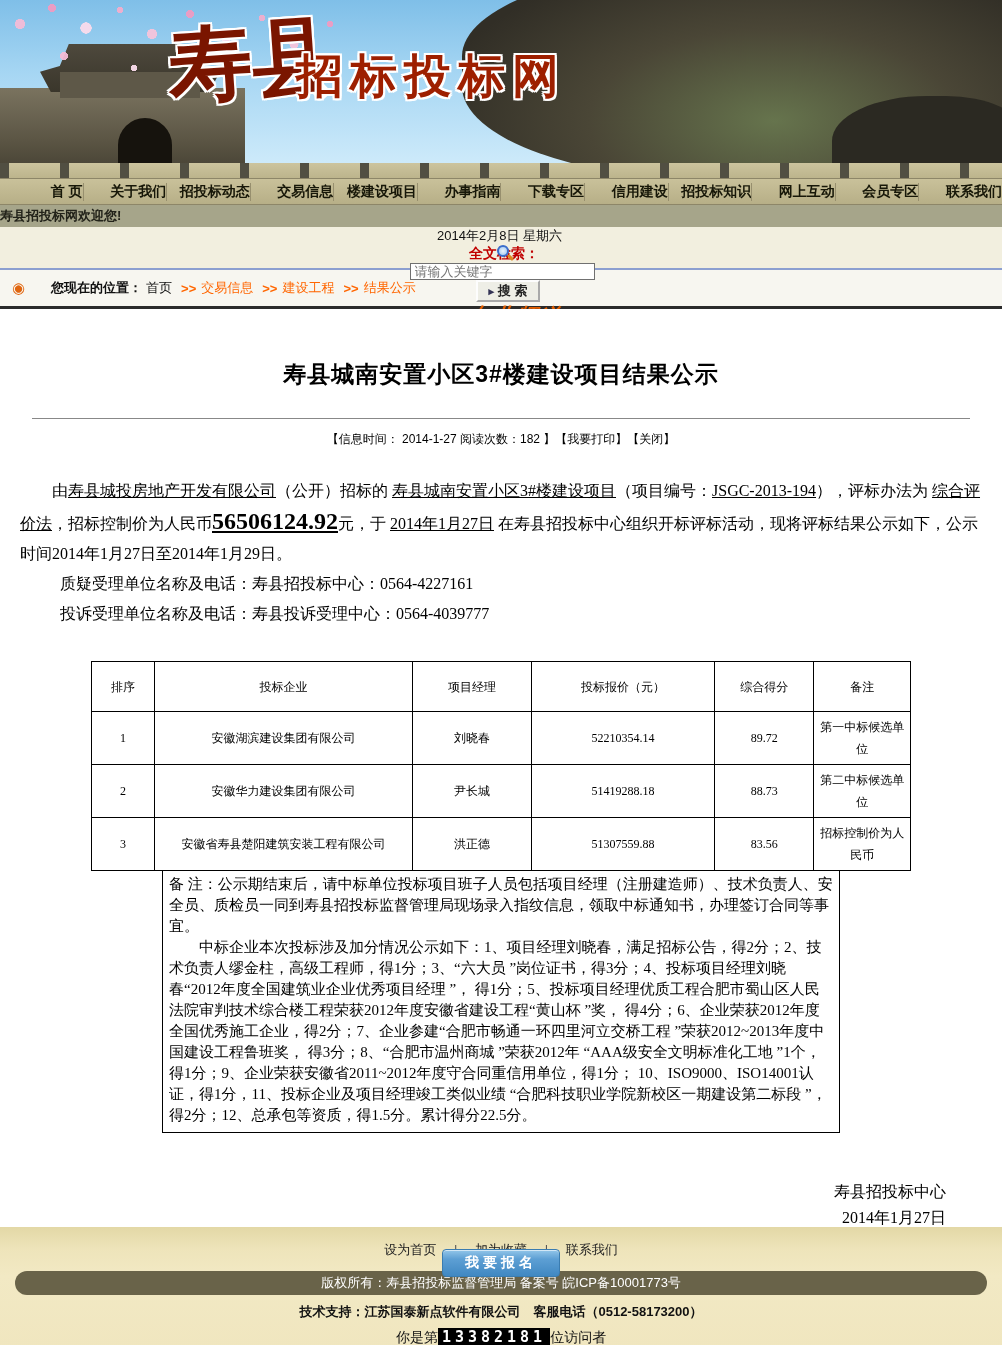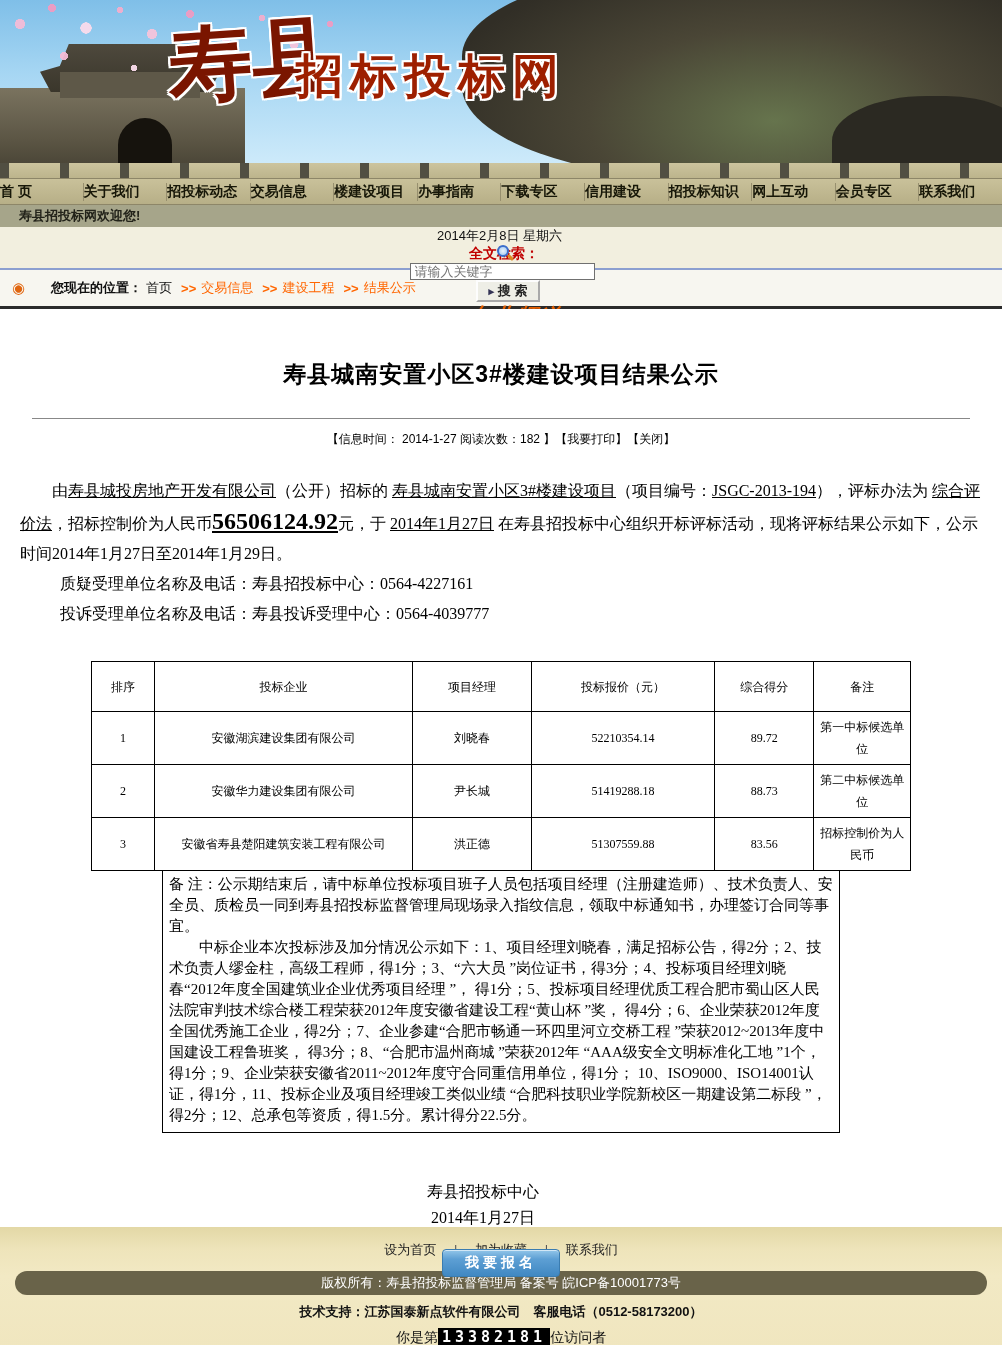--- a/index.html
+++ b/index.html
@@ -45,26 +45,26 @@
     text-shadow:-2px 0 #fff,2px 0 #fff,0 -2px #fff,0 2px #fff,-2px -2px #fff,2px 2px #fff,2px -2px #fff,-2px 2px #fff; }
 
   
   .crenel { height:16px;
     background:
       repeating-linear-gradient(90deg, #514f42 0 9px, transparent 9px 60px),
       linear-gradient(180deg,#ccc49e,#bcb48c);
     border-bottom:1px solid #8d8668; }
   .nav { display:flex; height:26px; align-items:center;
     background:linear-gradient(180deg,#c9c19a,#b7af87); border-bottom:1px solid #8d8668; }
-  .nav-item { flex:1; text-align:left; font-size:14px; font-weight:bold; color:#171708;
+  .nav-item { flex:1; text-align:right; font-size:14px; font-weight:bold; color:#171708;
     border-left:1px solid #978f6e; cursor:pointer; white-space:nowrap; }
   .nav-item:first-child { border-left:none; }
 
   .welcome { height:22px; line-height:22px; background:#a6a58a; color:#23231a;
-    font-size:13px; padding-left:19px; font-weight:bold; }
+    font-size:13px; padding-left:0; font-weight:bold; }
 
   
   .toolbar { height:43px; background:#f2efdf; border-bottom:2px solid #8c9fd0;
     display:flex; align-items:center;flex-direction:column; }
   .tb-date { font-size:13px; color:#111; margin-left:22px; width:150px; }
   .mag-icon { position:relative; width:17px; height:17px; margin-left:8px; }
   .mag-icon .lens { position:absolute; left:0; top:0; width:12px; height:12px;
     border:2px solid #3a6ecc; border-radius:50%; background:radial-gradient(#e8f4ff,#9cc4ee); }
   .mag-icon .handle { position:absolute; left:10px; top:11px; width:7px; height:3px;
     background:#d98a1e; transform:rotate(45deg); border-radius:2px; }
@@ -108,21 +108,21 @@
 
   
   table.result { border-collapse:collapse; margin:32px auto 0 auto; width:820px;
     font-family:"Liberation Serif","DejaVu Serif",serif; font-size:12px; }
   table.result th, table.result td { border:1px solid #000; text-align:center; vertical-align:middle;
     padding:4px 3px; font-weight:normal; height:50px; line-height:22px; }
   .remarks { width:678px; margin:-1px auto 0 auto; border:1px solid #000; padding:3px 6px 6px 6px;
     font-family:"Liberation Serif","DejaVu Serif",serif; font-size:15px; line-height:21px; color:#000; }
   .remarks .r2 { text-indent:2em; }
 
-  .signature { text-align:center; font-family:"Liberation Serif",serif; font-size:16px;
+  .signature { text-align:right; font-family:"Liberation Serif",serif; font-size:16px;
     margin:46px 36px 0 0; line-height:26px; }
   .apply-wrap { text-align:center; margin-top:18px; }
   .apply-btn { display:inline-block; padding:4px 22px; font-size:14px; font-weight:bold; color:#fff;
     background:linear-gradient(180deg,#93c6e9 0%, #5d9fd4 35%, #4088c2 100%);
     border:1px solid #3a7cb0; border-radius:4px; cursor:pointer; letter-spacing:4px;
     box-shadow:inset 0 1px 0 rgba(255,255,255,.6); }
 
   
   .footer { height:122px; margin-top:10px;
     background:linear-gradient(180deg,#e3d8a6 0%, #eee4ba 18%, #f2e9c4 40%, #f0e6bf 100%); }

